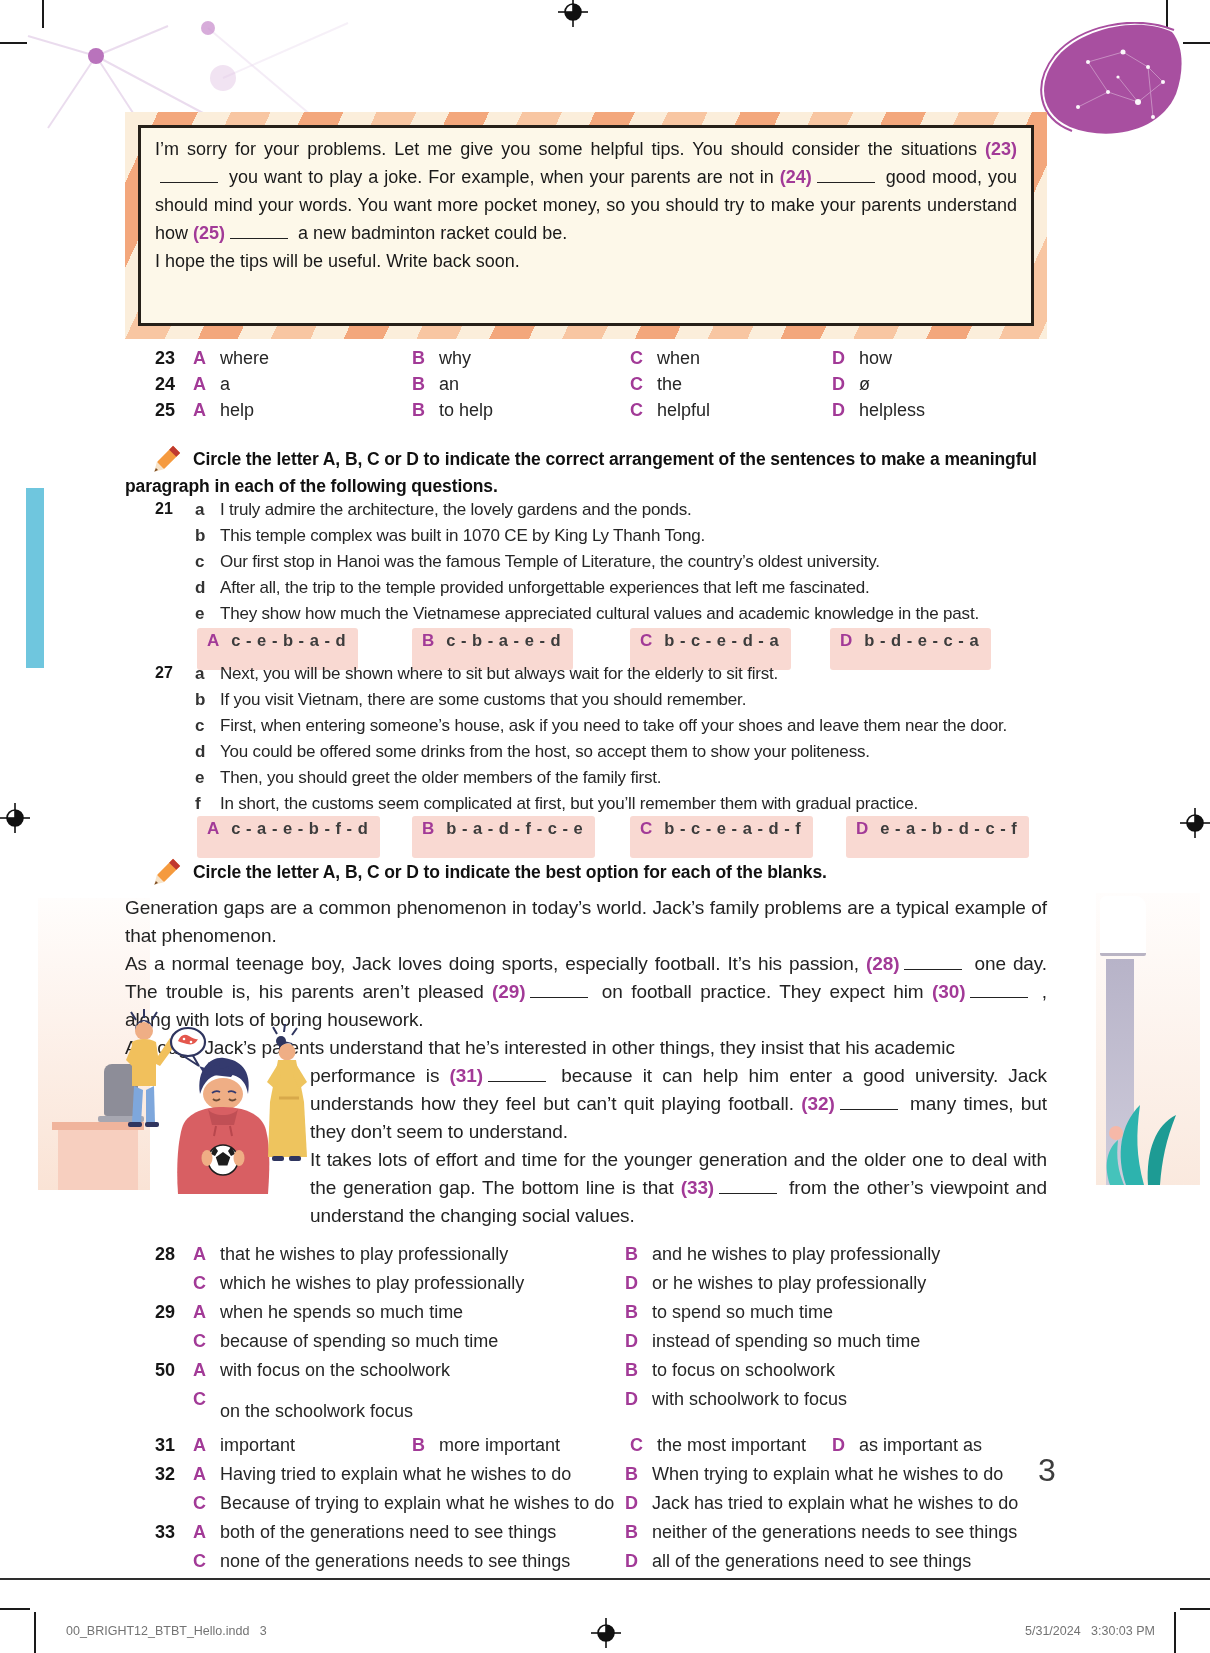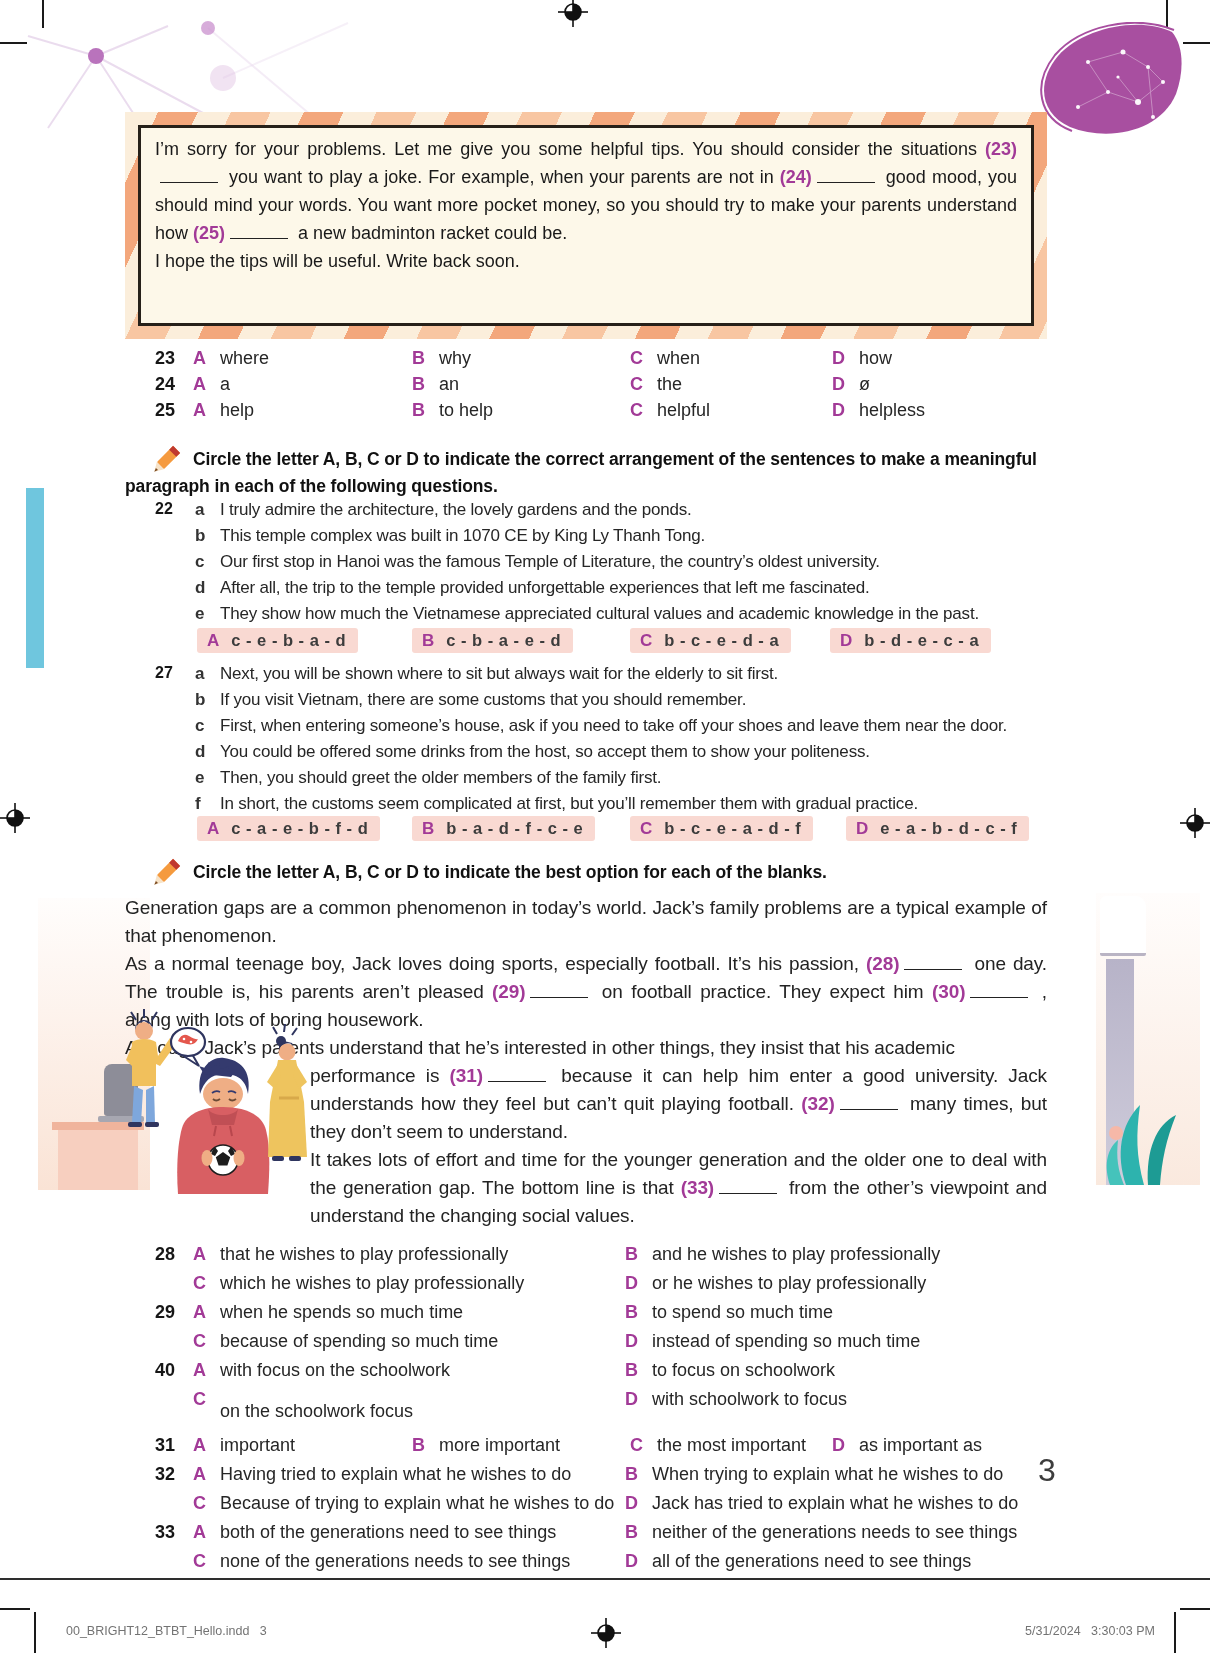--- a/index.html
+++ b/index.html
@@ -55,21 +55,21 @@
   #instr1{top:338px}
   #arr-rows-26{top:392px}
   #arr-chips-26{top:520px}
   #arr-rows-27{top:556px}
   #arr-chips-27{top:708px}
   #instr2{top:751px}
   .srow{position:relative;height:26px;white-space:nowrap}
   .slab{position:absolute;left:70px;font-weight:bold;color:#333;font-size:17px}
   .stxt{display:block;margin-left:95px;font-size:17px;letter-spacing:-0.2px;color:#262626}
   .chips{position:absolute;left:0;width:922px;height:26px}
-  .chip{position:absolute;top:0;height:25px;line-height:25px;background:var(--chip);border-radius:3px;
+  .chip{position:absolute;top:0;height:42px;line-height:25px;background:var(--chip);border-radius:3px;
         padding:0 12px 0 10px;white-space:nowrap}
   .clet{color:var(--purple);font-weight:bold;margin-right:12px;font-size:17px}
   .cseq{color:#3c3c3c;font-weight:bold;font-size:16.5px;letter-spacing:.5px}
   .para{position:absolute;left:0;width:922px;font-size:19px;line-height:28px;text-align:justify;
         color:#232323;letter-spacing:-0.1px}
   #p1{top:786px}
   #p2{top:842px}
   #p3a{top:926px;white-space:nowrap;text-align:left}
   #indent-block{position:absolute;left:185px;top:954px;width:737px}
   #indent-block .ipara{font-size:19px;line-height:28px;text-align:justify;color:#232323;letter-spacing:-0.1px}
@@ -230,21 +230,21 @@
         <path d="M13 26 L18 34.5 L23 26 Z" fill="#f7e3c8"></path>
         <path d="M16.5 30.8 L18 34.5 L19.5 30.8 Z" fill="#7a4a21"></path>
       </g>
         </svg>
     </span>
     <p>Circle the letter A, B, C or D to indicate the correct arrangement of the sentences to make a meaningful paragraph in each of the following questions.</p>
   </div>
 
   <div id="arr-rows-26" class="block">
       <div class="srow">
-        <span class="qnum">22</span>
+        <span class="qnum">21</span>
         <span class="slab">a</span>
         <span class="stxt">I truly admire the architecture, the lovely gardens and the ponds.</span>
       </div>
       <div class="srow">
         <span class="slab">b</span>
         <span class="stxt">This temple complex was built in 1070 CE by King Ly Thanh Tong.</span>
       </div>
       <div class="srow">
         <span class="slab">c</span>
         <span class="stxt">Our first stop in Hanoi was the famous Temple of Literature, the country’s oldest university.</span>
@@ -391,21 +391,21 @@
         <span class="olet" style="left: 500px;">B</span>
         <span class="otxt" style="left: 527px;">to spend so much time</span>
       </div>
       <div class="qrow">
         <span class="olet" style="left: 68px;">C</span>
         <span class="otxt" style="left: 95px;">because of spending so much time</span>
         <span class="olet" style="left: 500px;">D</span>
         <span class="otxt" style="left: 527px;">instead of spending so much time</span>
       </div>
       <div class="qrow">
-        <span class="qnum">40</span>
+        <span class="qnum">50</span>
         <span class="olet" style="left: 68px;">A</span>
         <span class="otxt" style="left: 95px;">with focus on the schoolwork</span>
         <span class="olet" style="left: 500px;">B</span>
         <span class="otxt" style="left: 527px;">to focus on schoolwork</span>
       </div>
       <div class="qrow">
         <span class="olet" style="left: 68px;">C</span>
         <span class="otxt" style="left: 95px; margin-top: 12px;">on the schoolwork focus</span>
         <span class="olet" style="left: 500px;">D</span>
         <span class="otxt" style="left: 527px;">with schoolwork to focus</span>

